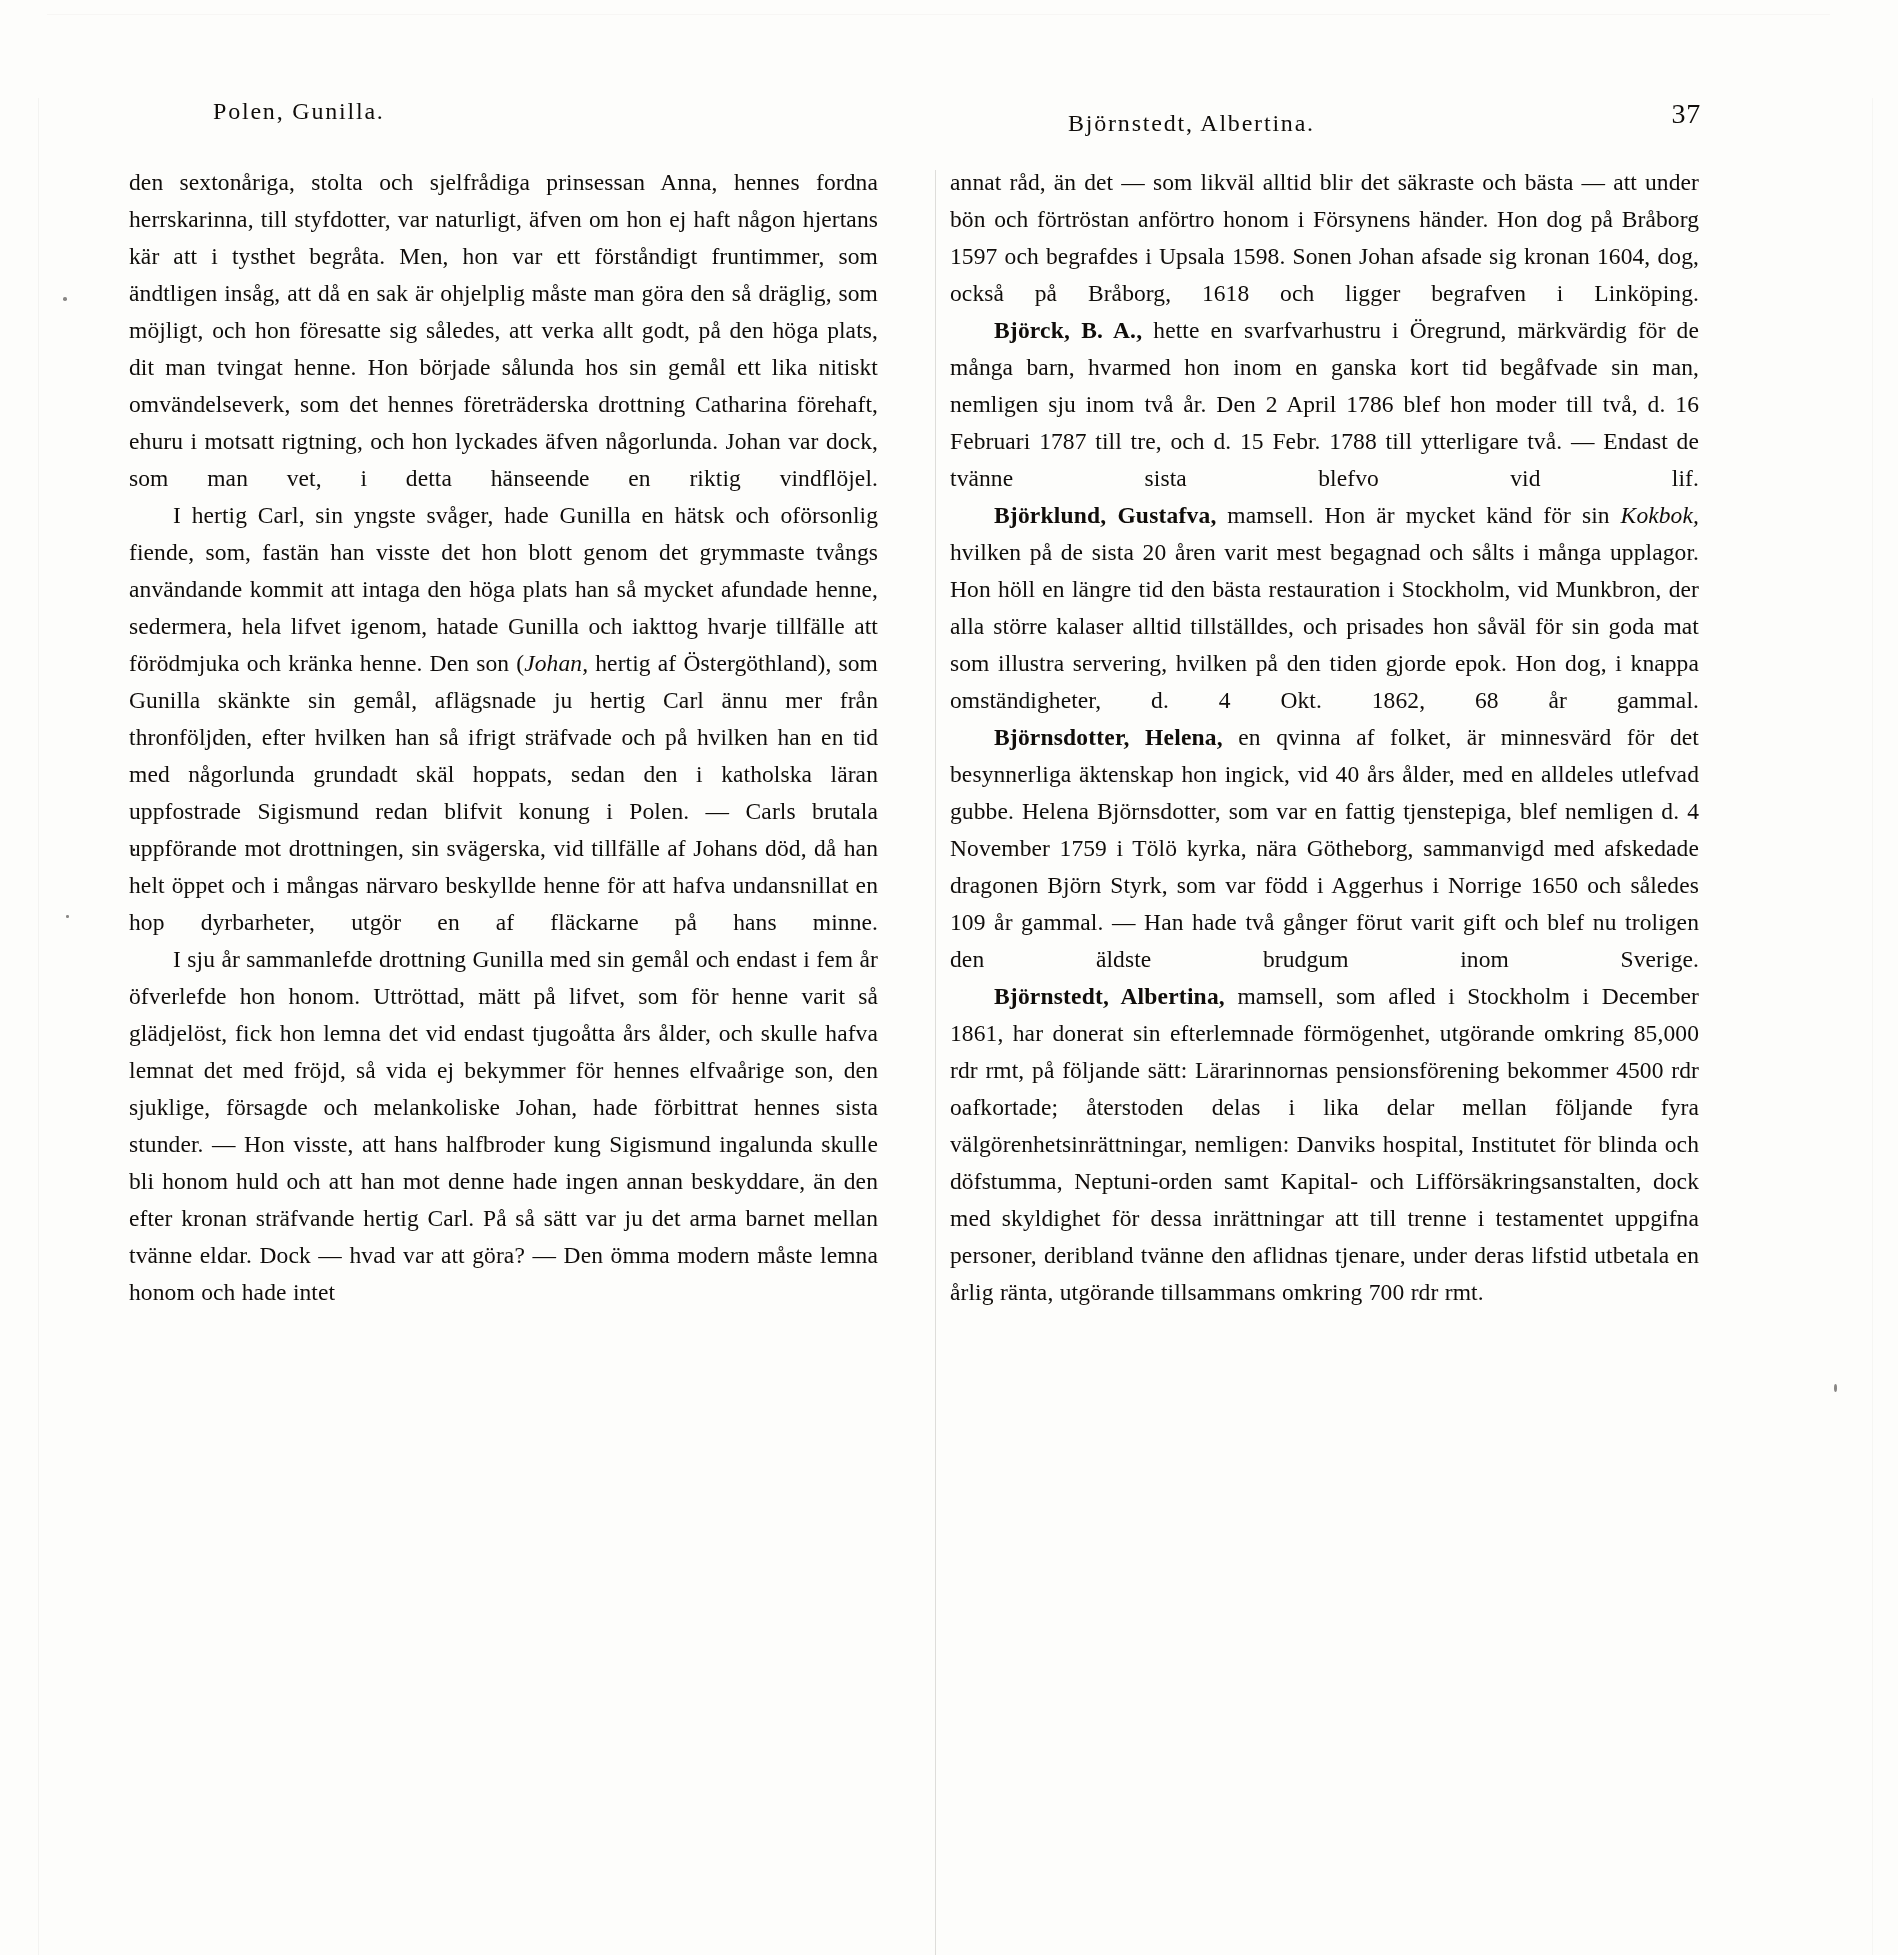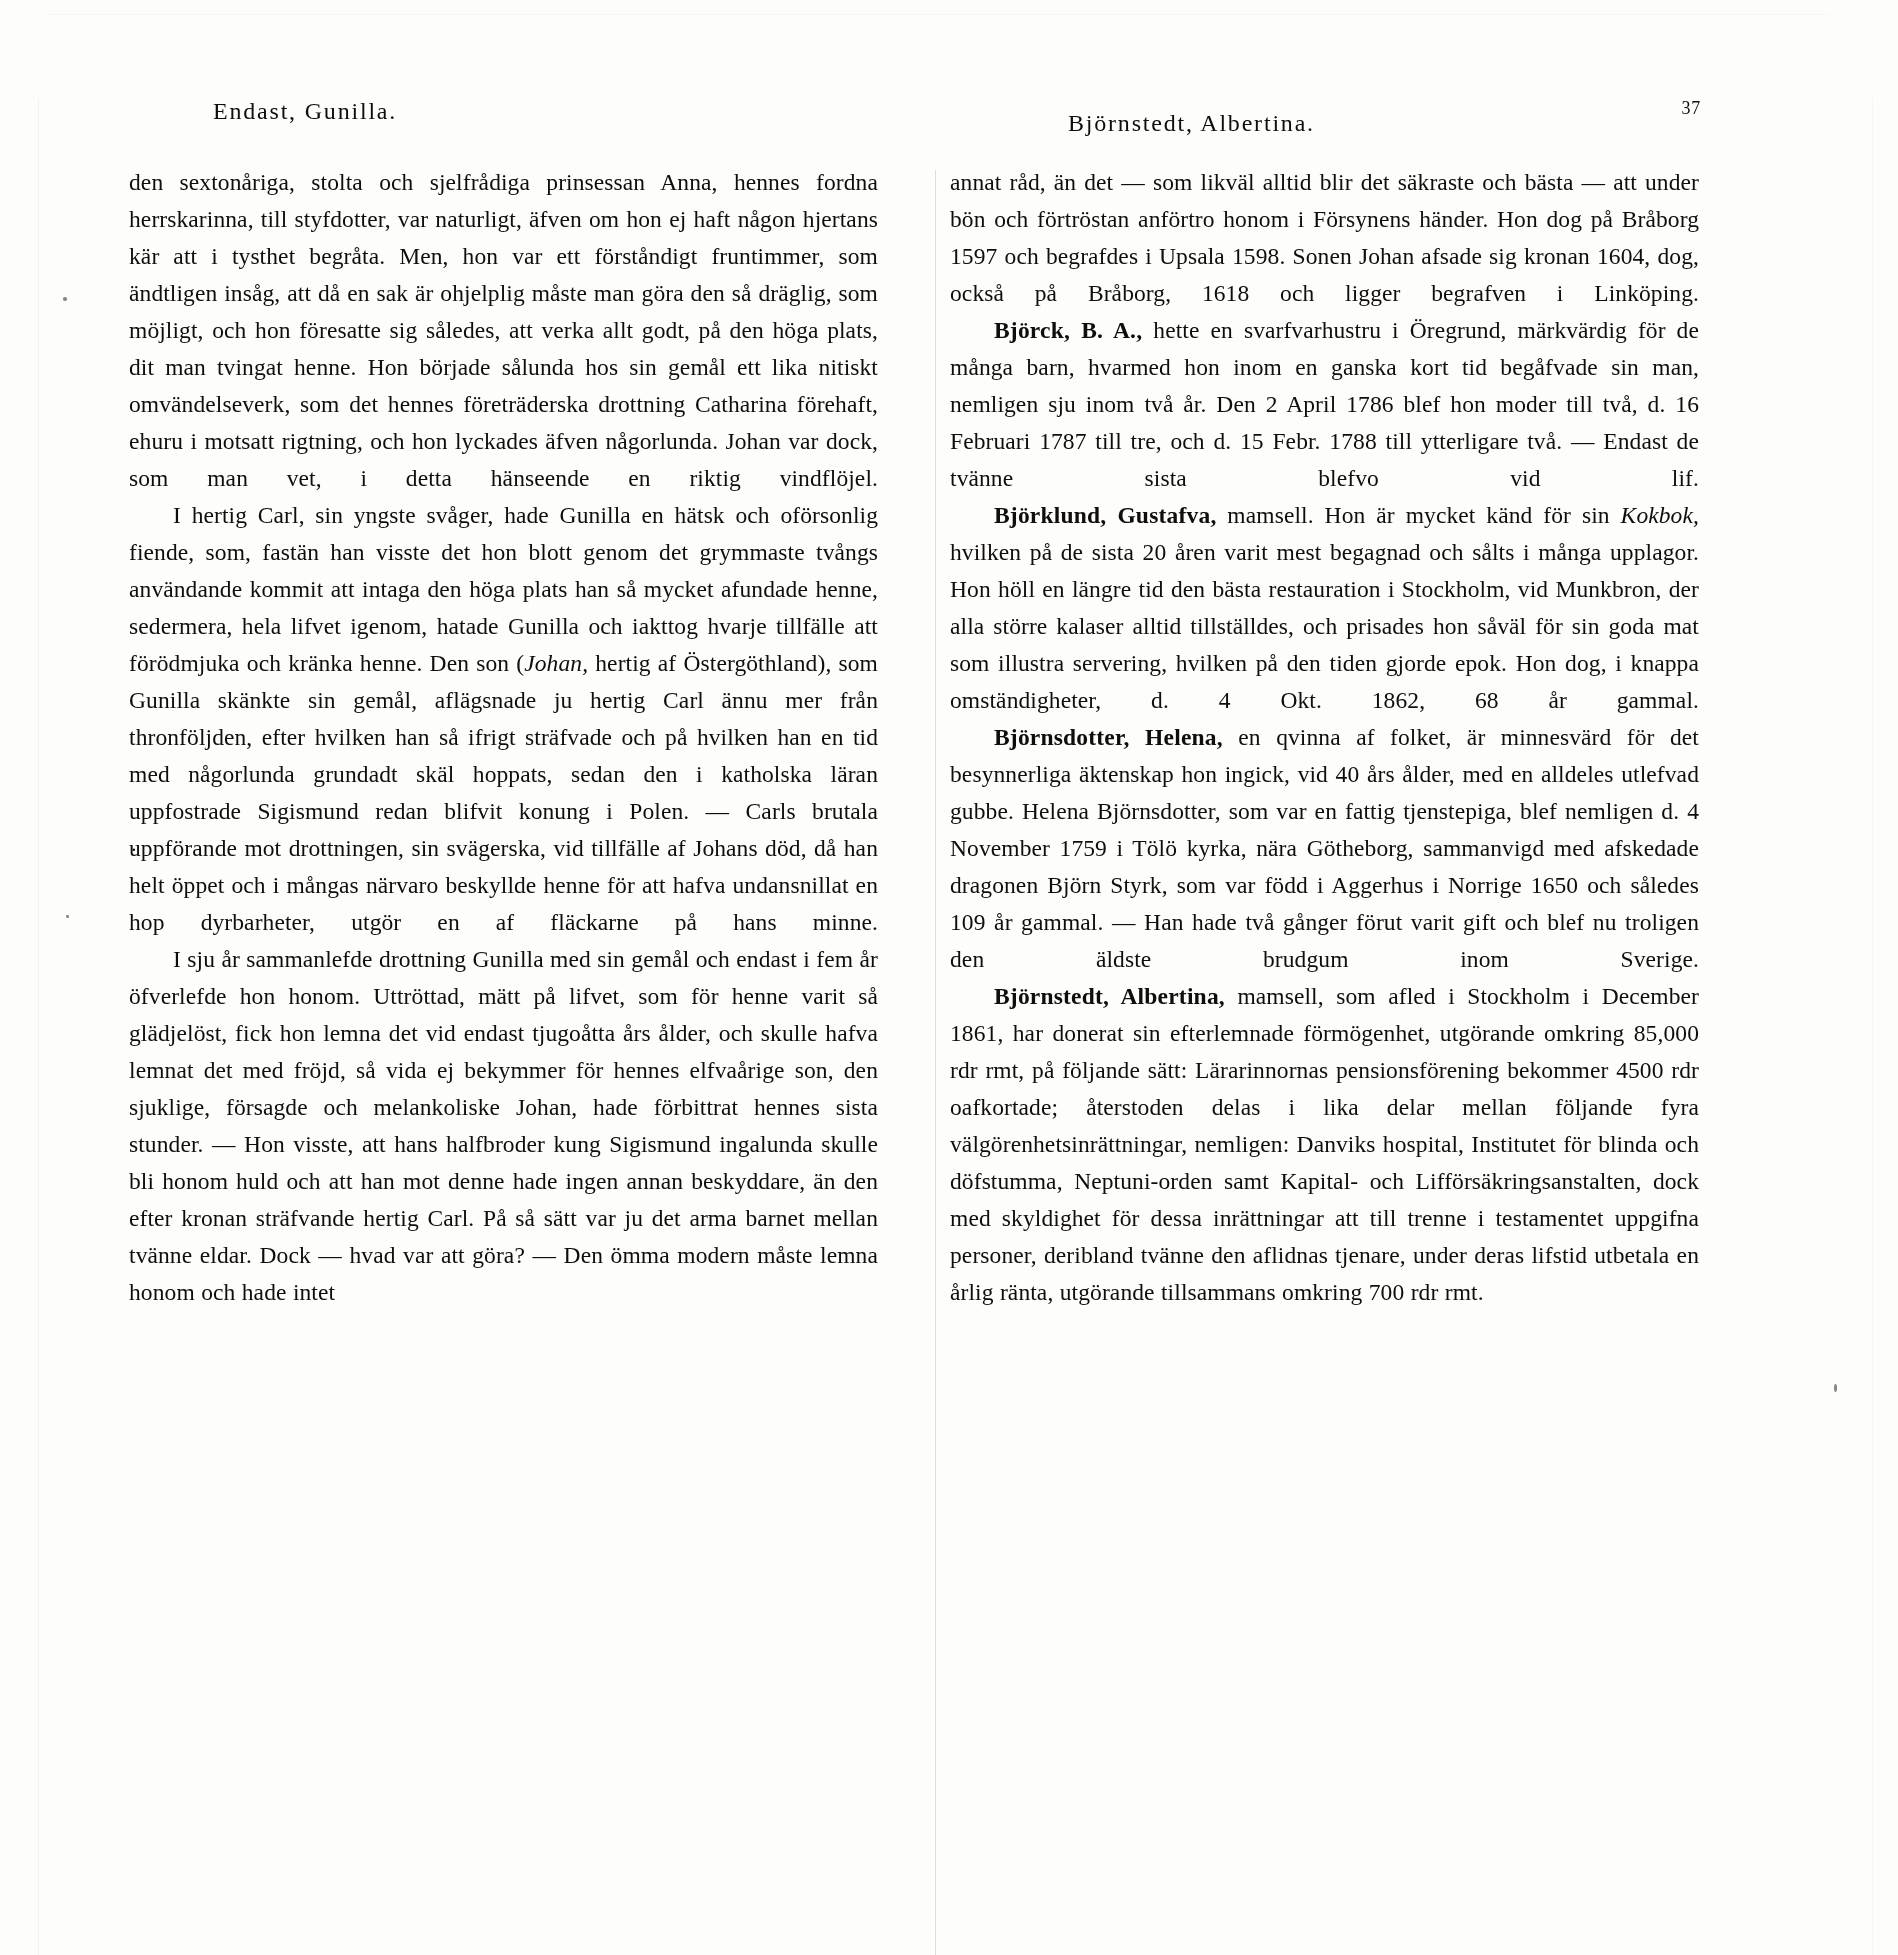--- a/index.html
+++ b/index.html
@@ -61,21 +61,21 @@
     left: 939px;
     top: 12px;
     font-size: 24px;
     letter-spacing: 1.8px;
     font-weight: 400;
   }
   .runhead .rh-pageno {
     position: absolute;
     right: 39px;
     top: 0;
-    font-size: 18px;
+    font-size: 28px;
     letter-spacing: 0.8px;
   }
 
   
   .columns {
     position: relative;
     display: flex;
     gap: 12px;
     margin-top: 7px;
   }
@@ -131,21 +131,21 @@
   <div class="edge right"></div>
   <div class="edge top"></div>
 
   <div class="speck" style="left:63px; top:297px; width:3.5px; height:3.5px;"></div>
   <div class="speck" style="left:66px; top:915px; width:2.7px; height:2.7px;"></div>
   <div class="speck" style="left:1834px; top:1384px; width:3.1px; height:7.8px;"></div>
 
   <div id="content">
 
     <div class="runhead">
-      <div class="rh-left">Endast, Gunilla.</div>
+      <div class="rh-left">Polen, Gunilla.</div>
       <div class="rh-right">Björnstedt, Albertina.</div>
       <div class="rh-pageno">37</div>
     </div>
 
     <div class="columns">
 
       <div class="rule"></div>
 
       <div class="col left">
 

